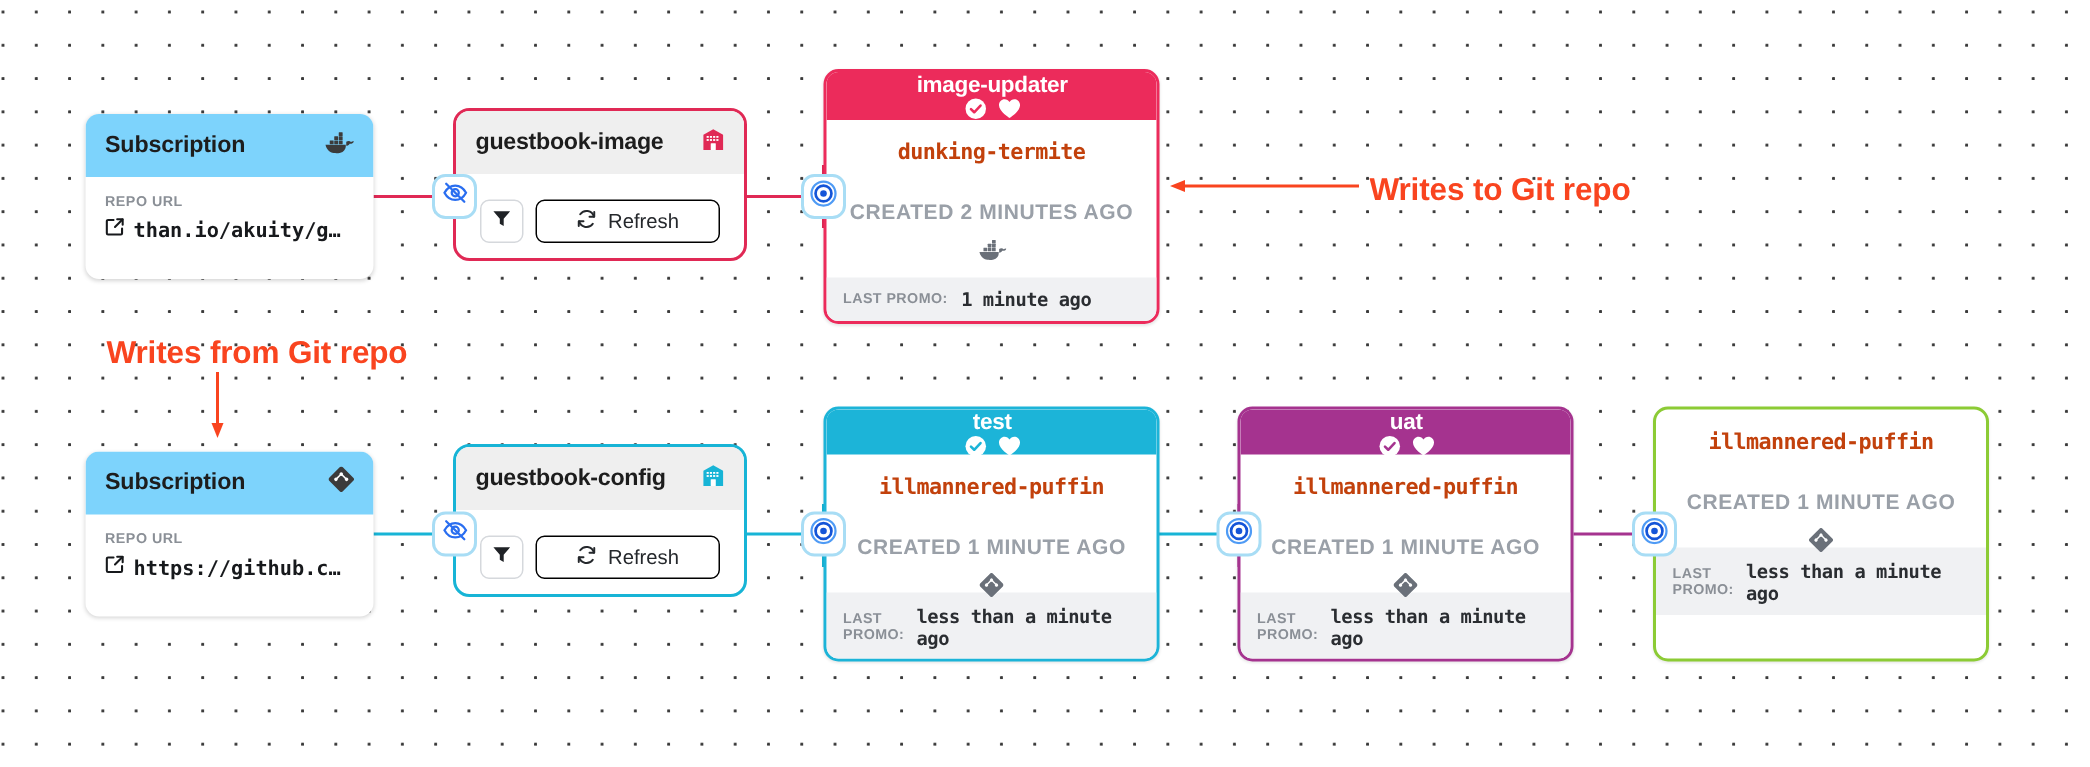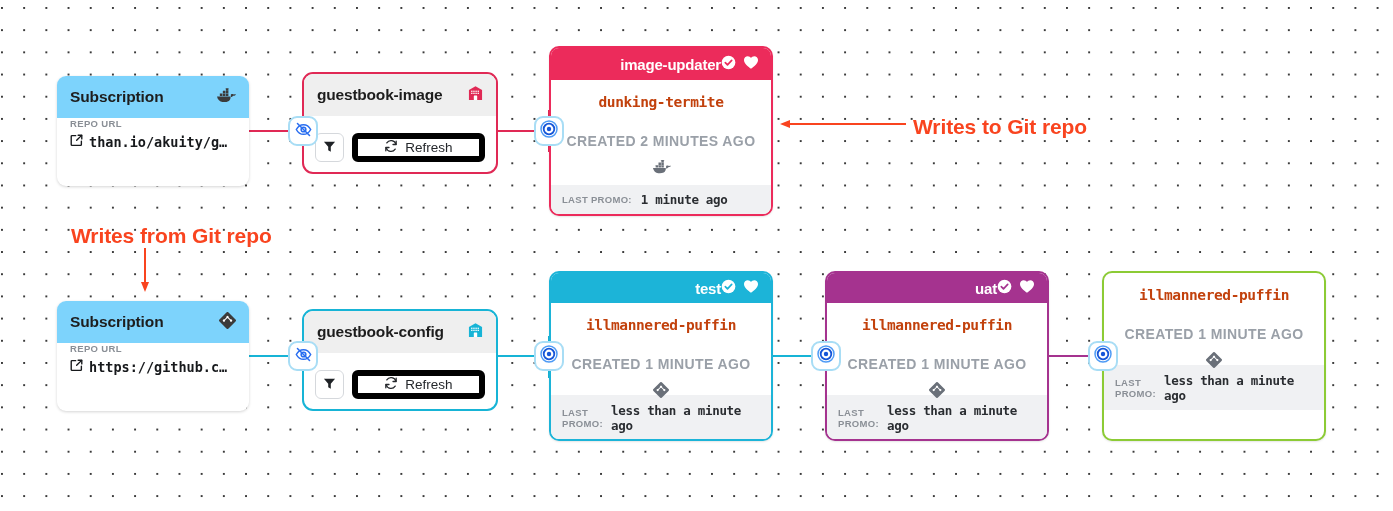--- a/index.html
+++ b/index.html
@@ -36,21 +36,21 @@
     height: 42px;
     background: #7dd3fc;
     display: flex; align-items: center;
     padding: 0 13px;
     justify-content: space-between;
   }
   .sub-title {
     font-size: 15.5px; font-weight: 700; color: #1d1d1d;
     letter-spacing: -0.1px;
   }
-  .sub-body { padding: 0 13px 0 13px; }
+  .sub-body { padding: 11px 13px 0 13px; }
   .sub-label {
     font-size: 9.5px; color: #8a8f96; letter-spacing: .35px;
     font-weight: 600; margin-bottom: 5px;
   }
   .sub-url {
     display: flex; align-items: center; gap: 6px;
     font-family: "DejaVu Sans Mono", monospace;
     font-size: 13.5px; font-weight: 700; color: #17191c;
     white-space: nowrap; overflow: hidden;
   }
@@ -77,38 +77,39 @@
     display: flex; align-items: center; justify-content: center;
     gap: 8px; padding-top: 17px;
   }
   .btn-filter {
     width: 29px; height: 29px;
     border: 1px solid #d5d8dc; border-radius: 6px;
     background: #fff; display: flex; align-items: center; justify-content: center;
   }
   .btn-refresh {
     height: 29px; padding: 0 26px;
-    border: 6px solid #000000; border-radius: 6px;
+    border: 1px solid #000000; border-radius: 6px;
     background: #fff; display: flex; align-items: center; gap: 7px;
     font-size: 13.5px; color: #25282c; font-weight: 400;
   }
 
   
   .stage {
     width: 224px; height: 170px;
     border-radius: 10px;
     border: 2px solid transparent;
     background: #fff;
     overflow: hidden;
     box-shadow: 0 1px 2px rgba(0,0,0,.10);
   }
   .stage-head {
     height: 30px;
-    display: flex; align-items: center; justify-content: flex-end;
+    display: flex; align-items: center; justify-content: flex-start;
     padding: 0 12px 0 13px;
+    flex-direction: column;
   }
   .stage-name {
     font-size: 15px; font-weight: 700; color: #ffffff;
     letter-spacing: -0.2px;
   }
   .stage-icons { display: flex; align-items: center; gap: 7px; }
   .stage-body {
     height: 105px;
     display: flex; flex-direction: column; align-items: center;
     padding-top: 14px;
@@ -297,21 +298,21 @@
             <path d="M2.4 9.8 A5.8 5.8 0 0 0 12.8 11.6"></path>
             <polyline points="13.9,2.6 13.9,6.3 10.3,6.3" stroke-linejoin="round"></polyline>
             <polyline points="2.1,13.4 2.1,9.7 5.7,9.7" stroke-linejoin="round"></polyline>
           </svg>
         </span>
         <span>Refresh</span>
       </div>
     </div>
   </div>
 
-  <div class="wh-card blue abs" style="left:302px; top:309px;">
+  <div class="wh-card blue abs" style="left:302px; top:296px;">
     <div class="wh-head">
       <span class="wh-title">guestbook-config</span>
       <span>
         <svg width="15" height="16" viewBox="0 0 16 17">
           <path d="M1 5.2 L8 1.2 L15 5.2 V16 H1 Z" fill="#17b4d6"></path>
           <g fill="#ffffff">
             <rect x="3.3" y="6.0" width="1.5" height="1.3"></rect>
             <rect x="5.6" y="6.0" width="1.5" height="1.3"></rect>
             <rect x="7.9" y="6.0" width="1.5" height="1.3"></rect>
             <rect x="10.2" y="6.0" width="1.5" height="1.3"></rect>

